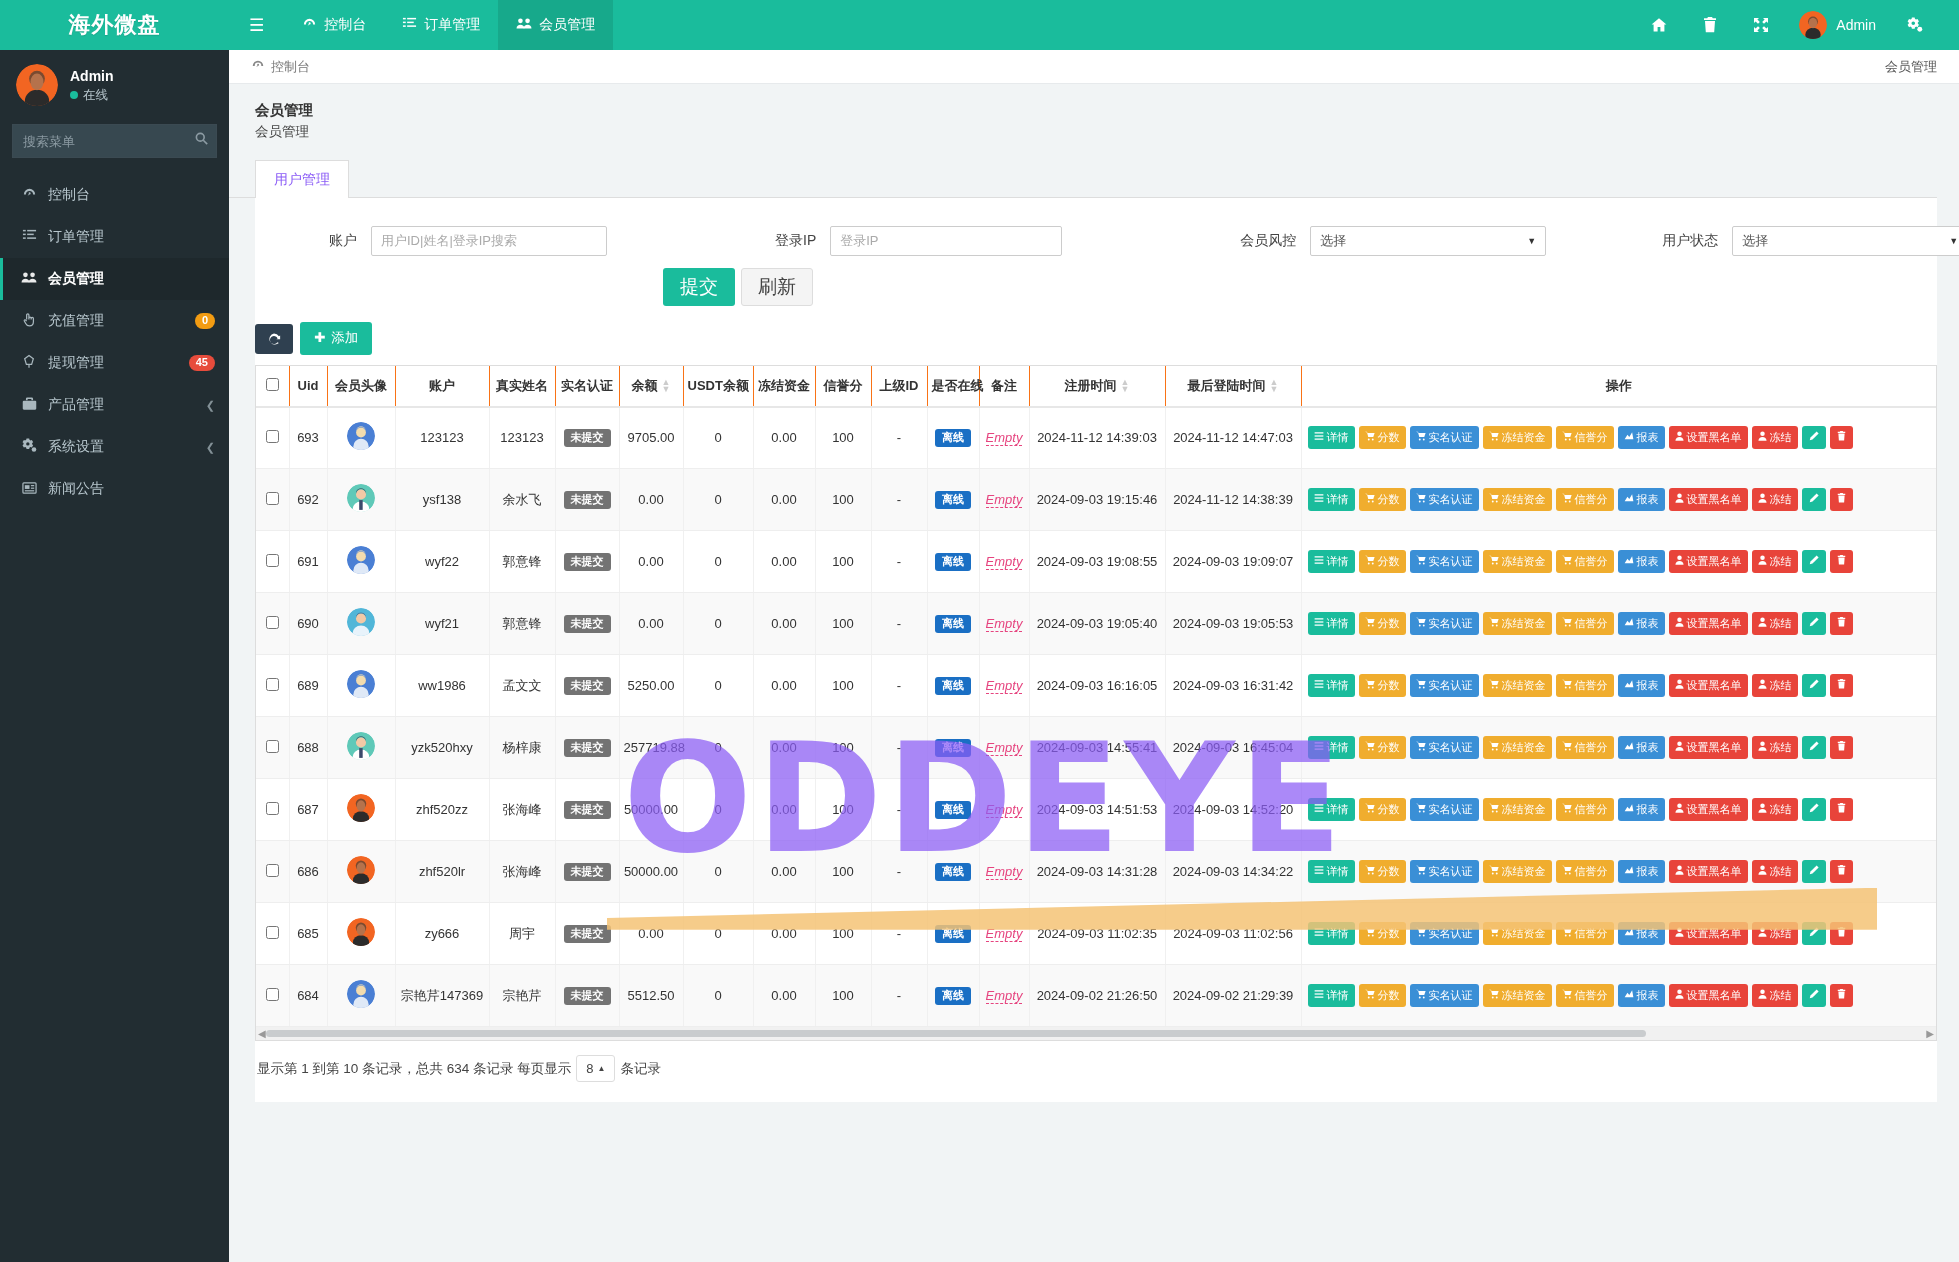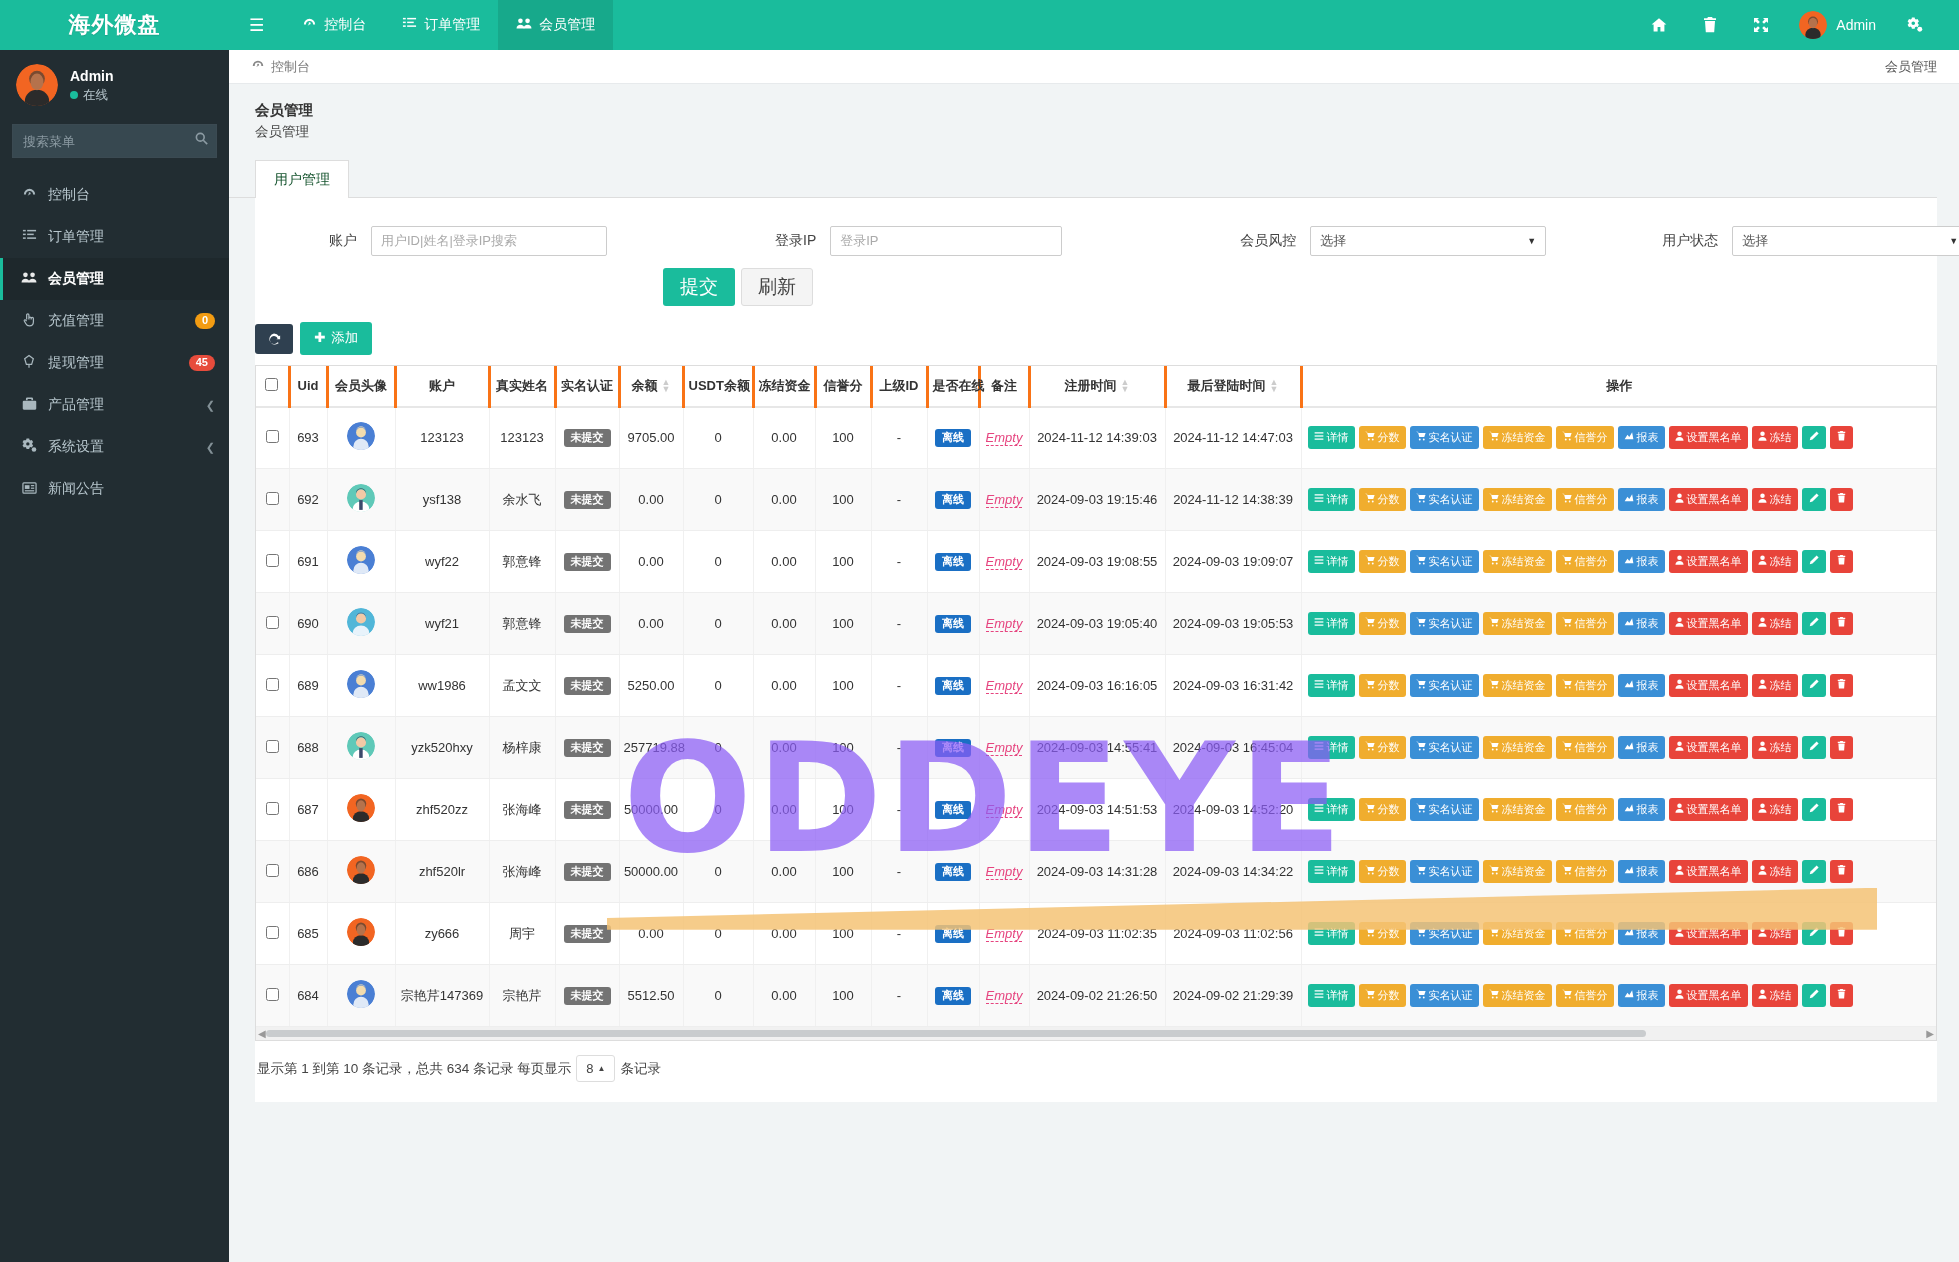--- a/index.html
+++ b/index.html
@@ -104,21 +104,21 @@
   .page-head { padding: 16px 22px 6px 26px; }
   .page-head h1 { margin:0; font-size: 14.5px; font-weight: bold; color:#333; line-height: 1.5; }
   .page-head .sub { font-size: 13.5px; color:#444; line-height:1.55; }
 
   .tabsrow { padding: 10px 0 0 26px; display:flex; align-items:flex-end; border-bottom: 1px solid #ddd; margin-right: 22px;}
   .tab {
     padding: 10px 18px 9px; font-size: 14px; color:#555; cursor:pointer;
     border: 1px solid transparent; border-bottom:0; background:transparent;
     position: relative; top: 1px;
   }
-  .tab.active { background:#fff; border-color:#ddd; color:#14532d; }
+  .tab.active { background:#fff; border-color:#ddd; color:#8b5cf6; }
 
   .panel { background:#fff; margin: 0 22px 0 26px; padding: 14px 0 10px; position:relative; }
 
   
   .filters { display:flex; align-items:center; padding: 14px 0 0 0; }
   .fgroup { display:flex; align-items:center; }
   .flabel { font-size: 14px; color:#444; white-space:nowrap; text-align:right; }
   .finput {
     height: 30px; border:1px solid #ccc; background:#fff; font-size: 13px;
     color:#8b5cf6; padding: 0 9px; outline:none; font-family: inherit; border-radius: 2px;
@@ -145,21 +145,21 @@
     border-radius:3px; font-size:13.5px; padding: 7px 13px; cursor:pointer;
     display:flex; align-items:center; gap:6px; line-height:1.2; border:1px solid transparent;
   }
   .tbtn.dark { background:#2f4050; color:#fff; padding: 7px 11px; }
   .tbtn.green { background:#1abc9c; color:#fff; }
 
   
   .tablewrap { border:1px solid #ddd; border-bottom:0; position:relative; }
   table.grid { width: 100%; border-collapse: collapse; table-layout: fixed; }
   table.grid th {
-    background:#fff; border-bottom: 2px solid #e7e7e7; border-right:3px solid #f97316;
+    background:#fff; border-bottom: 2px solid #e7e7e7; border-right:1px solid #f97316;
     font-size: 13px; font-weight: bold; color:#333; padding: 11px 4px; text-align:center;
     white-space: nowrap; vertical-align: middle;
   }
   table.grid th:last-child { border-right: 0; }
   table.grid td {
     border-bottom:1px solid #eee; border-right:1px solid #f0f0f0;
     font-size: 13px; color:#333; padding: 9px 4px; text-align:center;
     white-space: nowrap; vertical-align: middle; height: 62px;
   }
   table.grid td:last-child { border-right:0; }

